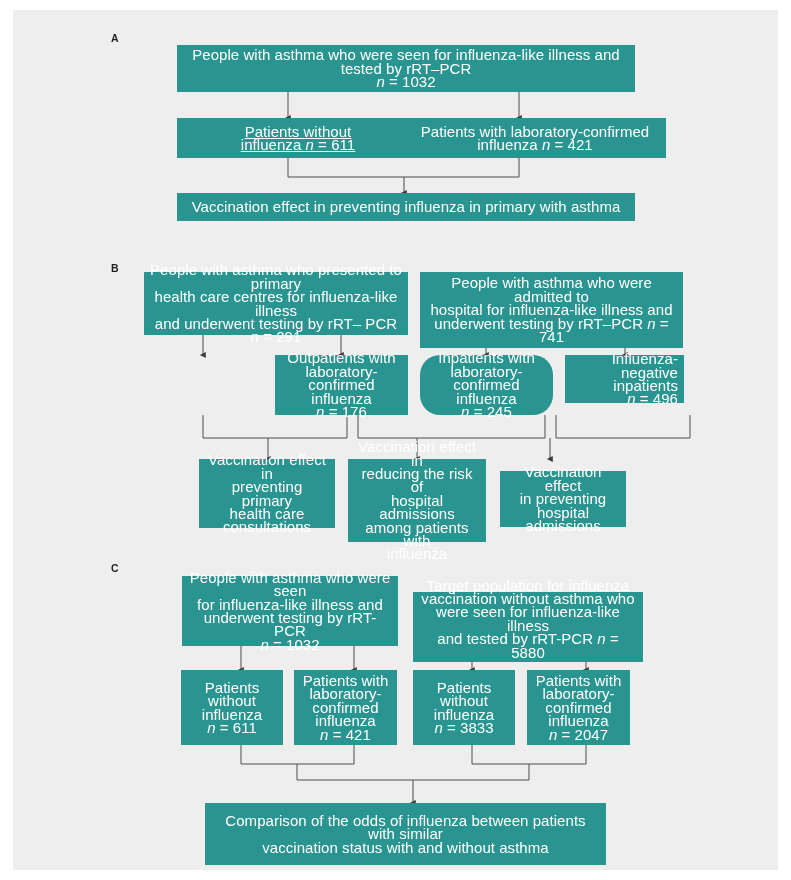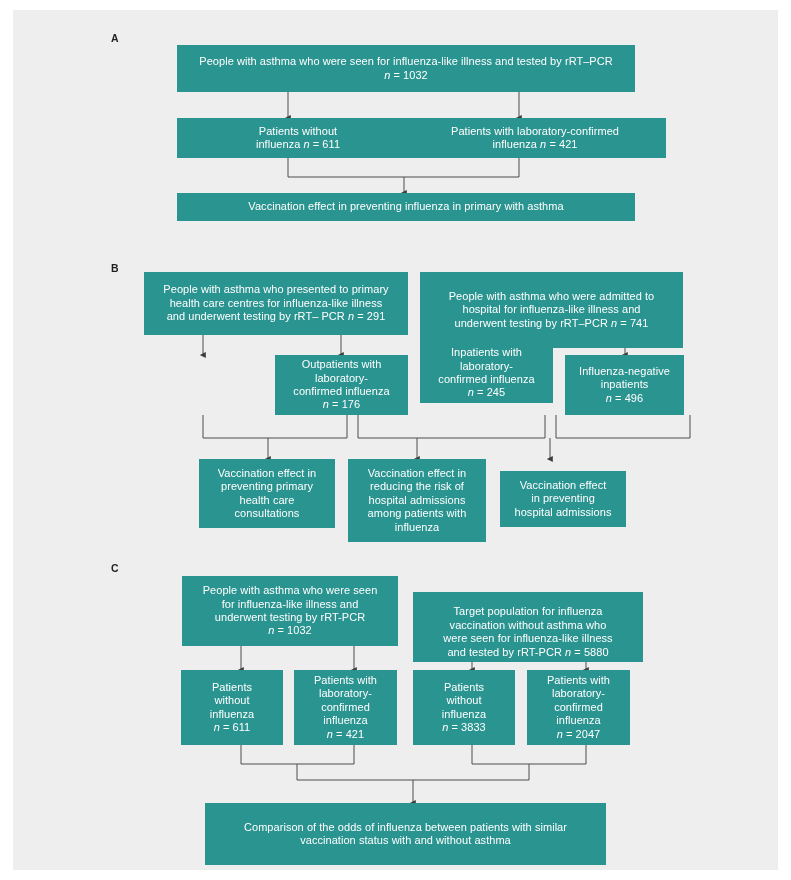--- a/index.html
+++ b/index.html
@@ -48,21 +48,21 @@
   }
   .node {
     position: absolute;
     box-sizing: border-box;
     background: #2a9490;
     color: #ffffff;
     display: flex;
     align-items: center;
     justify-content: center;
     text-align: center;
-    font-size: 11px;
+    font-size: 15px;
     line-height: 13.4px;
     padding: 3px 6px;
     letter-spacing: 0.05px;
   }
   .node .txt {
     display: block;
     width: 100%;
     white-space: pre-line;
   }
   .node em {
@@ -121,21 +121,21 @@
 
     <div class="panel-label" style="left:98px; top:23px;">A</div>
     <div class="panel-label" style="left:98px; top:253px;">B</div>
     <div class="panel-label" style="left:98px; top:553px;">C</div>
 
     <div class="node" style="left:164px; top:35px; width:458px; height:47px;">
       <span class="txt">People with asthma who were seen for influenza-like illness and tested by rRT–PCR
 <em>n</em> = 1032</span>
     </div>
 
-    <div class="node" style="left:164px; top:108px; width:242px; height:40px;">
+    <div class="node" style="left:164px; top:108px; width:242px; height:40px;text-decoration:underline;">
       <span class="txt">Patients without
 influenza  <em>n</em> = 611</span>
     </div>
 
     <div class="node" style="left:391px; top:108px; width:262px; height:40px;">
       <span class="txt">Patients with laboratory-confirmed
 influenza  <em>n</em> = 421</span>
     </div>
 
     <div class="node" style="left:164px; top:183px; width:458px; height:28px;">
@@ -155,28 +155,28 @@
     </div>
 
 
     <div class="node" style="left:262px; top:345px; width:133px; height:60px;">
       <span class="txt">Outpatients with
 laboratory-
 confirmed influenza
 <em>n</em> = 176</span>
     </div>
 
-    <div class="node" style="left:407px; top:333px; width:133px; height:60px;">
+    <div class="node" style="left:407px; top:345px; width:133px; height:60px;border-radius:20px;">
       <span class="txt">Inpatients with
 laboratory-
 confirmed influenza
 <em>n</em> = 245</span>
     </div>
 
-    <div class="node" style="left:552px; top:345px; width:119px; height:60px;">
+    <div class="node" style="left:552px; top:345px; width:119px; height:48px;text-align:right;">
       <span class="txt">Influenza-negative
 inpatients
 <em>n</em> = 496</span>
     </div>
 
     <div class="node" style="left:186px; top:449px; width:136px; height:69px;">
       <span class="txt">Vaccination effect in
 preventing primary
 health care
 consultations</span>

